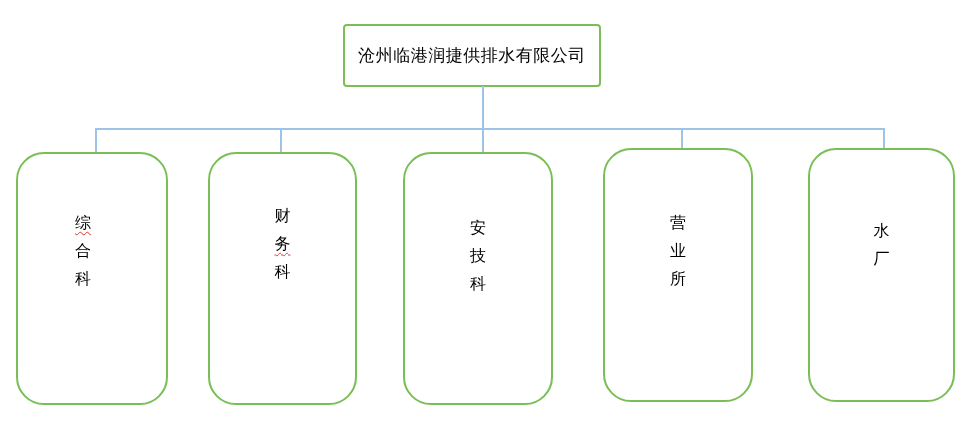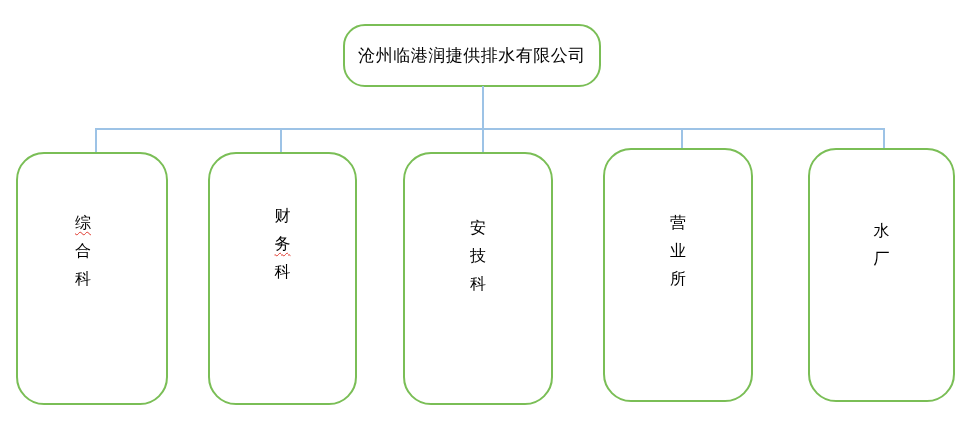--- a/index.html
+++ b/index.html
@@ -22,21 +22,21 @@
     background: var(--bg);
     overflow: hidden;
   }
 
   
   .root-box {
     position: absolute;
     left: 343px; top: 24px;
     width: 258px; height: 63px;
     border: 2px solid var(--green);
-    border-radius: 22px;
+    border-radius: 4px;
     background: #fff;
     display: flex;
     align-items: center;
     justify-content: center;
   }
   .root-label {
     font-size: 17px;
     letter-spacing: 0.5px;
     white-space: nowrap;
   }

